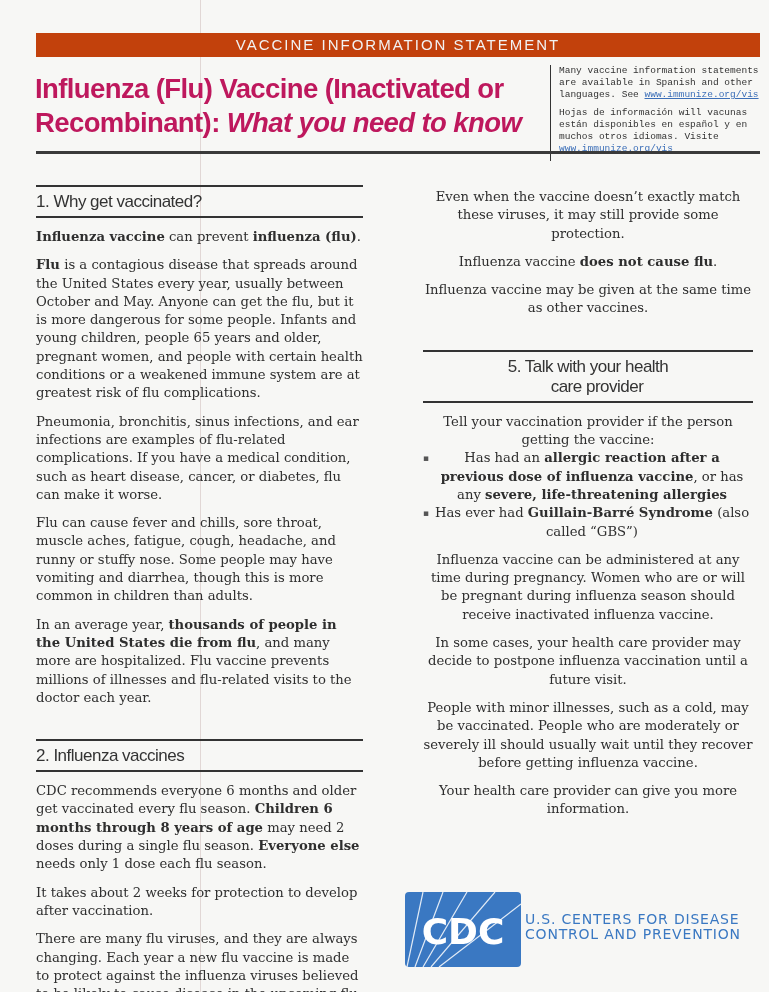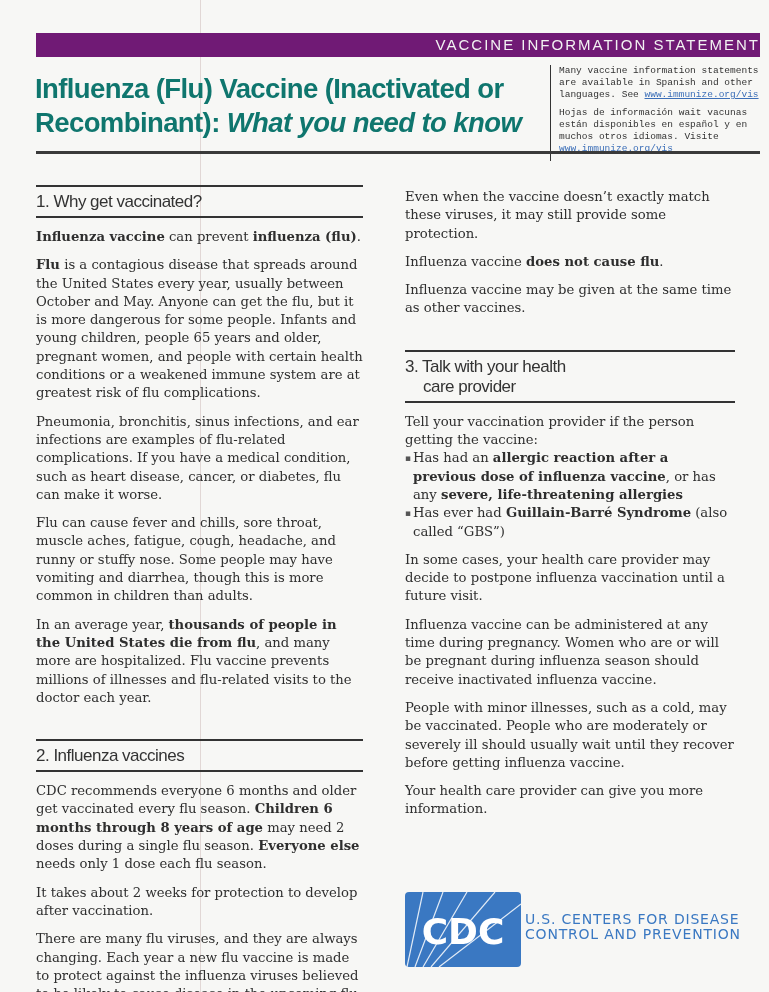--- a/index.html
+++ b/index.html
@@ -7,50 +7,50 @@
     width: 769px; height: 992px; overflow: hidden;
     background: #f7f7f5;
     position: relative;
     color: #2a2a2a;
   }
   .page { position: absolute; left: 0; top: 0; width: 769px; height: 992px; }
   .fold { position: absolute; left: 200px; top: 0; width: 1px; height: 992px; background: rgba(160,120,120,0.25); }
 
   .vis-bar {
     position: absolute; left: 36px; top: 33px; width: 724px; height: 24px;
-    background: #701a75;
+    background: #c2410c;
     color: #f2f2f2;
     font-family: "Liberation Sans", sans-serif;
     font-size: 15px; letter-spacing: 2px;
-    text-align: right; line-height: 24px;
+    text-align: center; line-height: 24px;
   }
 
   .title {
     position: absolute; left: 35px; top: 72px; width: 500px;
     font-family: "Liberation Sans", sans-serif;
     font-weight: bold; font-size: 27.5px; line-height: 34px;
-    color: #0f766e; letter-spacing: -0.6px;
+    color: #be185d; letter-spacing: -0.6px;
   }
   .title .ital { font-style: italic; }
 
   .lang-box {
     position: absolute; left: 550px; top: 65px; width: 210px;
     border-left: 1.5px solid #333;
     padding-left: 8px;
     font-family: Liberation Mono, monospace;
     font-size: 9.5px; line-height: 12px; color: #333;
   }
   .lang-box p { margin: 0 0 6px 0; }
   .lang-box a { color: #3c6fb8; text-decoration: underline; }
 
   .rule-thick { position: absolute; left: 36px; top: 151px; width: 724px; height: 3px; background: #3a3a3a; }
 
   .col { position: absolute; font-family: "DejaVu Serif", serif; font-size: 13.2px; line-height: 18.3px; color: #2e2e2e; }
   .col-left { left: 36px; top: 185px; width: 327px; }
-  .col-right { left: 405px; top: 188px; width: 330px; }
+  .col-right { left: 423px; top: 188px; width: 330px; text-align: center; }
 
   .sec-head {
     border-top: 2px solid #333; border-bottom: 2px solid #333;
     padding: 5px 0 4px 0;
     font-family: "Liberation Sans", sans-serif; font-weight: normal;
     font-size: 17px; line-height: 20px; color: #333; letter-spacing: -0.5px;
     margin: 0 0 10px 0;
   }
   .sec-head .indent { padding-left: 18px; }
   .col p { margin: 0 0 10px 0; }
@@ -77,21 +77,21 @@
 
   <div class="vis-bar">VACCINE INFORMATION STATEMENT</div>
 
   <div class="title">
     <span>Influenza (Flu) Vaccine (Inactivated or</span><br>
     <span>Recombinant): </span><span class="ital">What you need to know</span>
   </div>
 
   <div class="lang-box">
     <p><span>Many vaccine information statements are available in Spanish and other languages. See </span><a href="#">www.immunize.org/vis</a></p>
-    <p><span>Hojas de información wait vacunas están disponibles en español y en muchos otros idiomas. Visite </span><a href="#">www.immunize.org/vis</a></p>
+    <p><span>Hojas de información will vacunas están disponibles en español y en muchos otros idiomas. Visite </span><a href="#">www.immunize.org/vis</a></p>
   </div>
 
   <div class="rule-thick"></div>
 
   <div class="col col-left">
     <div class="sec-head">1. Why get vaccinated?</div>
     <p><b>Influenza vaccine</b><span> can prevent </span><b>influenza (flu)</b><span>.</span></p>
     <p><b>Flu</b><span> is a contagious disease that spreads around the United States every year, usually between October and May. Anyone can get the flu, but it is more dangerous for some people. Infants and young children, people 65 years and older, pregnant women, and people with certain health conditions or a weakened immune system are at greatest risk of flu complications.</span></p>
     <p>Pneumonia, bronchitis, sinus infections, and ear infections are examples of flu-related complications. If you have a medical condition, such as heart disease, cancer, or diabetes, flu can make it worse.</p>
     <p>Flu can cause fever and chills, sore throat, muscle aches, fatigue, cough, headache, and runny or stuffy nose. Some people may have vomiting and diarrhea, though this is more common in children than adults.</p>
@@ -104,30 +104,30 @@
     <p>There are many flu viruses, and they are always changing. Each year a new flu vaccine is made to protect against the influenza viruses believed to be likely to cause disease in the upcoming flu season.</p>
   </div>
 
   <div class="col col-right">
     <p>Even when the vaccine doesn’t exactly match these viruses, it may still provide some protection.</p>
     <p><span>Influenza vaccine </span><b>does not cause flu</b><span>.</span></p>
     <p>Influenza vaccine may be given at the same time as other vaccines.</p>
 
     <div class="spacer-sec3"></div>
     <div class="sec-head">
-      <span>3. Talk with your health</span><br>
+      <span>5. Talk with your health</span><br>
       <span class="indent">care provider</span>
     </div>
     <p style="margin-bottom:0">Tell your vaccination provider if the person getting the vaccine:</p>
     <ul>
       <li><span>Has had an </span><b>allergic reaction after a previous dose of influenza vaccine</b><span>, or has any </span><b>severe, life-threatening allergies</b></li>
       <li><span>Has ever had </span><b>Guillain-Barré Syndrome</b><span> (also called “GBS”)</span></li>
     </ul>
+    <p>Influenza vaccine can be administered at any time during pregnancy. Women who are or will be pregnant during influenza season should receive inactivated influenza vaccine.</p>
     <p>In some cases, your health care provider may decide to postpone influenza vaccination until a future visit.</p>
-    <p>Influenza vaccine can be administered at any time during pregnancy. Women who are or will be pregnant during influenza season should receive inactivated influenza vaccine.</p>
     <p>People with minor illnesses, such as a cold, may be vaccinated. People who are moderately or severely ill should usually wait until they recover before getting influenza vaccine.</p>
     <p>Your health care provider can give you more information.</p>
   </div>
 
   <svg class="cdc-logo" viewBox="0 0 116 75">
     <rect x="0" y="0" width="116" height="75" rx="4" fill="#3a78c2"></rect>
     <g stroke="#ffffff" stroke-width="1.2" opacity="0.85">
       <line x1="18" y1="0" x2="2" y2="75"></line>
       <line x1="38" y1="0" x2="10" y2="75"></line>
       <line x1="62" y1="0" x2="18" y2="75"></line>

